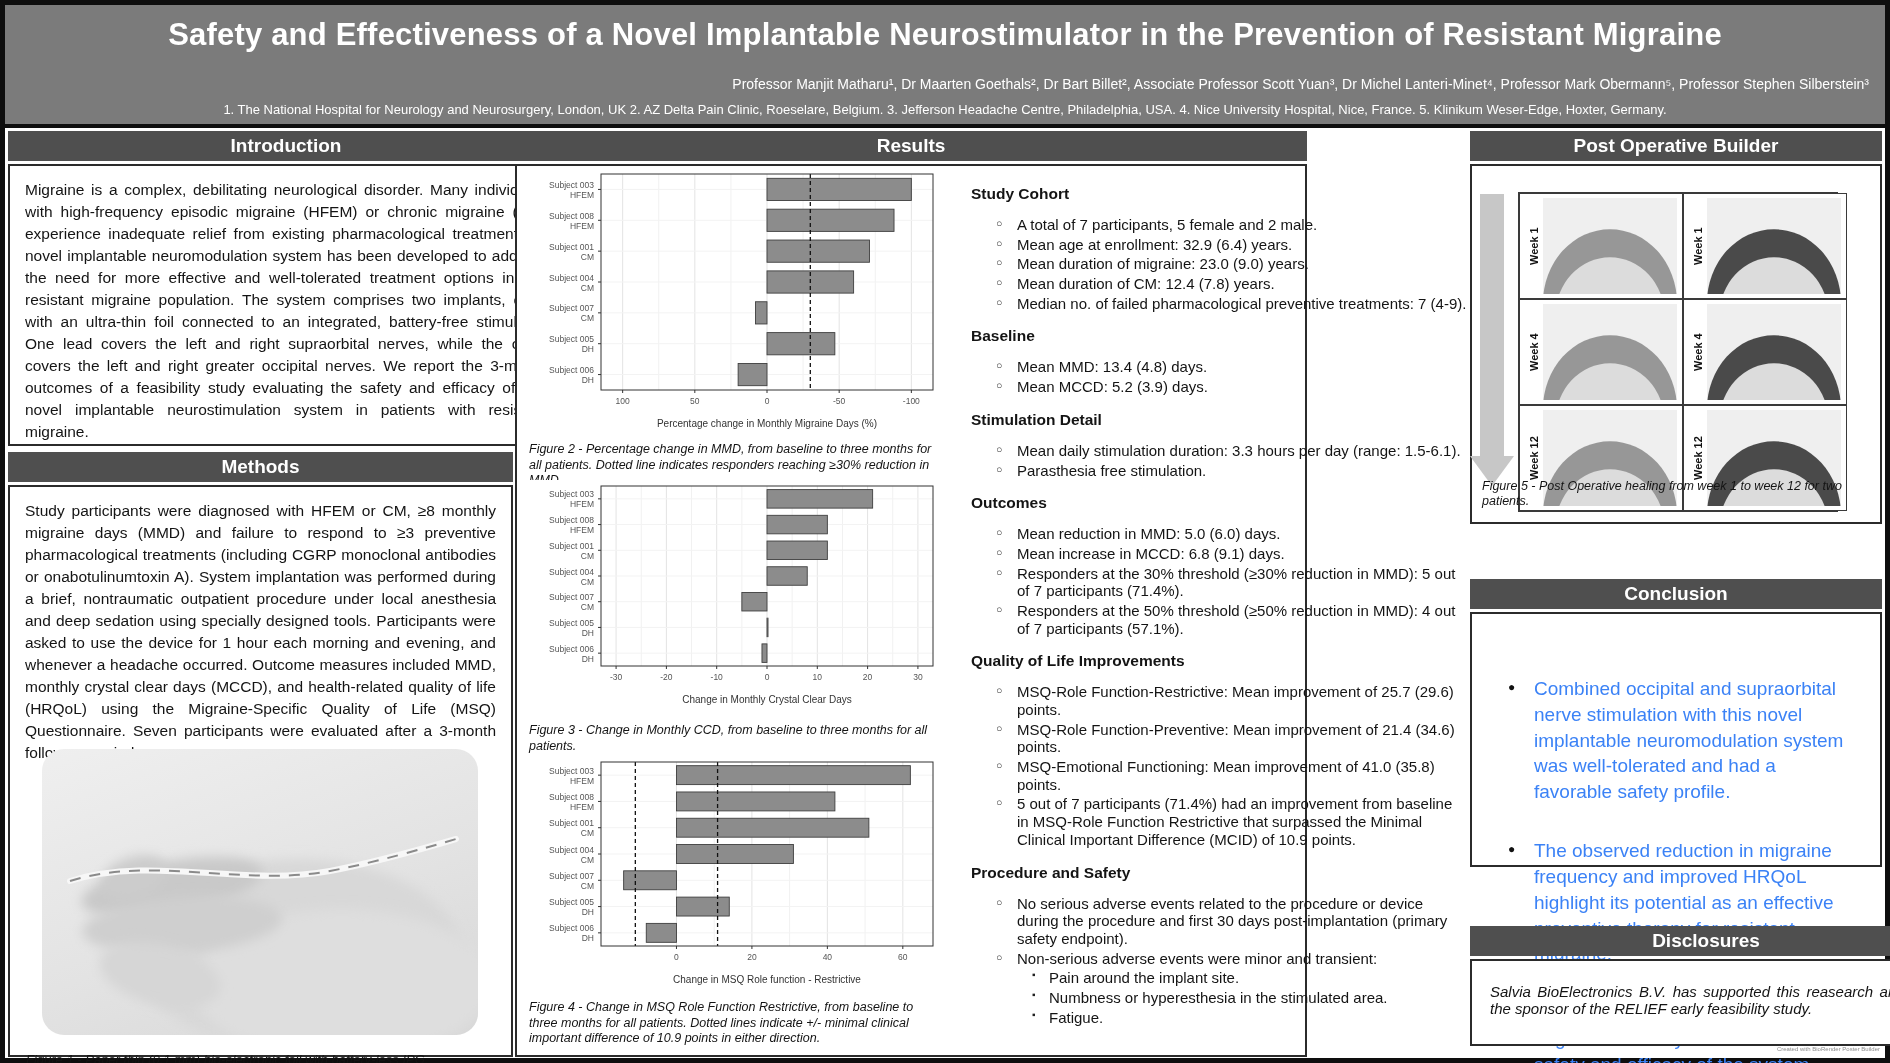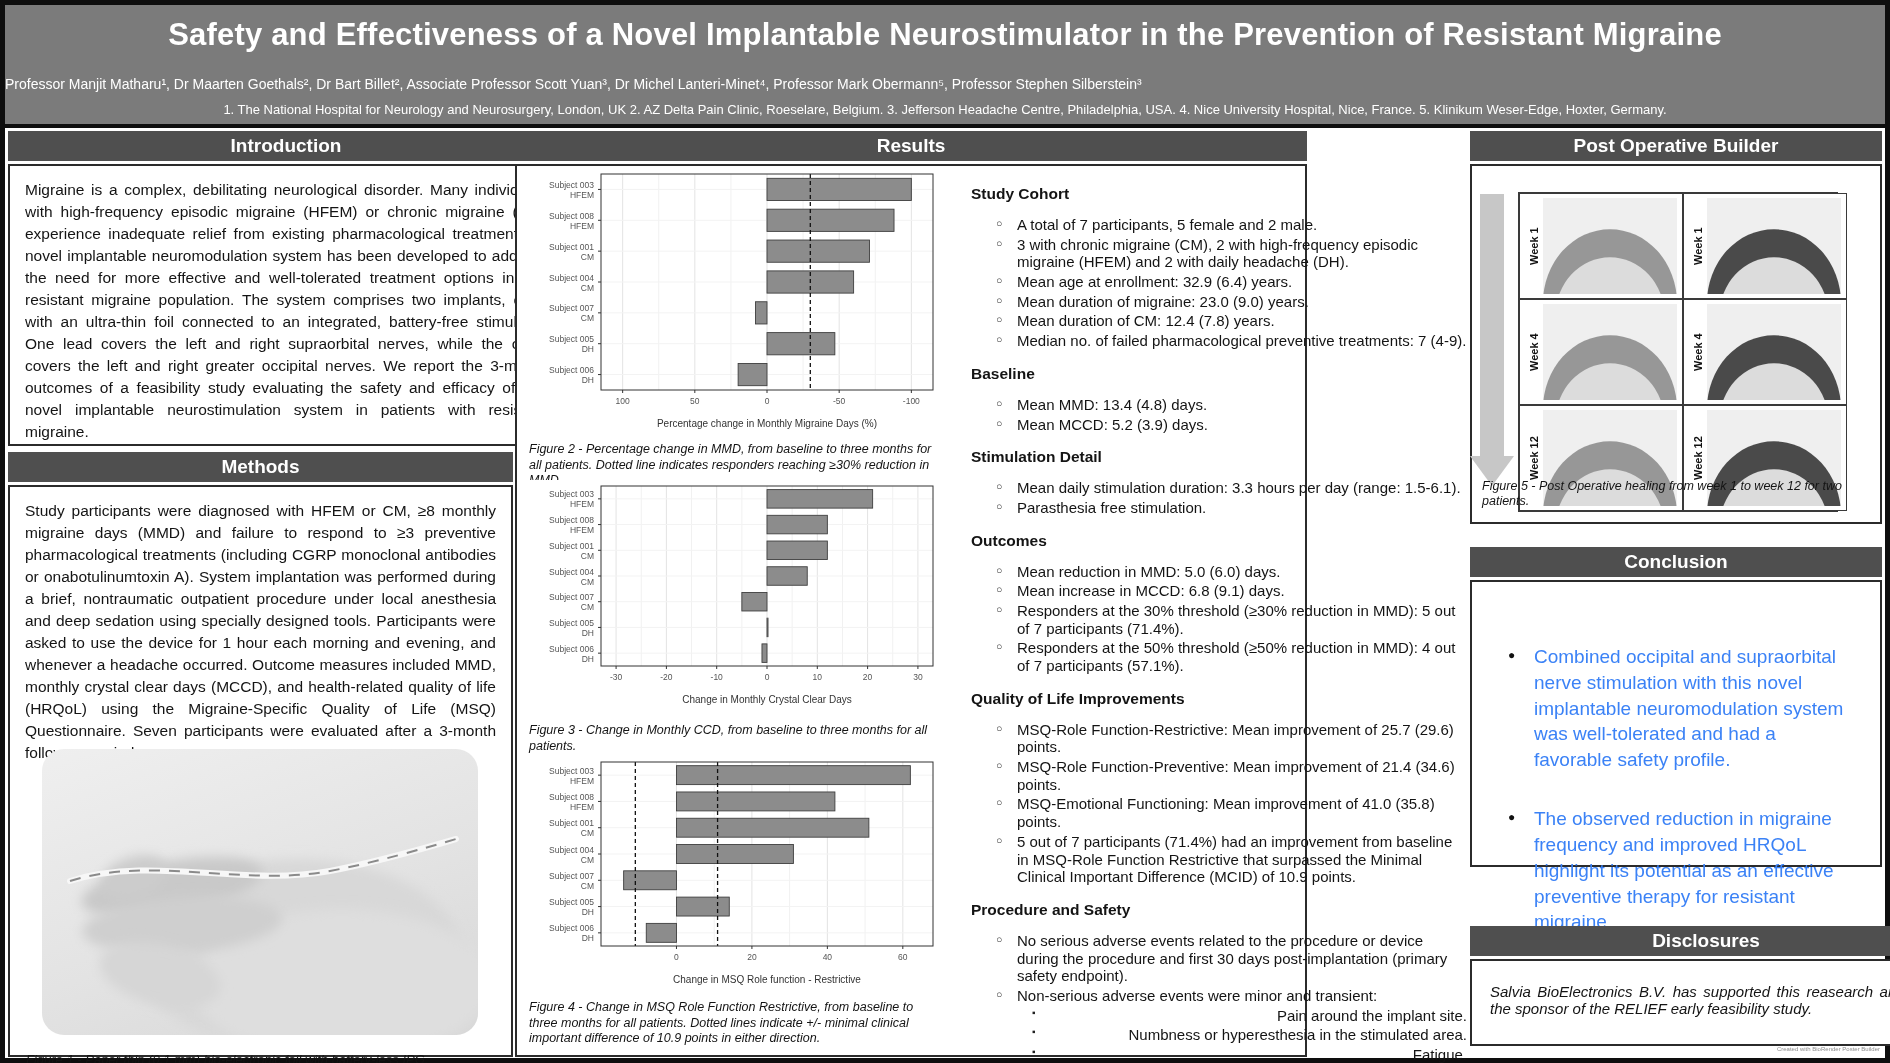--- a/index.html
+++ b/index.html
@@ -1,21 +1,21 @@
 <!DOCTYPE html>
 <html><head>
 <meta charset="utf-8">
 <style>
   html,body{margin:0;padding:0;background:#262626;}
   .poster{position:relative;width:1890px;height:1063px;background:#0e0e0e;
           font-family:"Liberation Sans",sans-serif;overflow:hidden;}
   .band{position:absolute;left:5px;right:5px;top:5px;height:119px;background:#7b7b7b;}
   .band .title{position:absolute;top:12px;left:0;right:0;text-align:center;color:#fff;
                font-size:31px;font-weight:600;letter-spacing:.2px;}
-  .band .authors{position:absolute;top:71px;left:0;right:16px;text-align:left;color:#fff;font-size:14px;}
+  .band .authors{position:absolute;top:71px;left:0;right:16px;text-align:right;color:#fff;font-size:14px;}
   .band .affil{position:absolute;top:97px;left:0;right:0;text-align:center;color:#fff;font-size:13px;}
   .bodybg{position:absolute;left:5px;right:5px;top:128px;bottom:5px;background:#ffffff;}
 
   .sec{position:absolute;}
   .sec-head{position:absolute;top:0;left:0;right:0;height:30px;background:#4f4f4f;color:#fff;
             font-size:19px;font-weight:700;text-align:center;line-height:30px;}
   .sec-body{position:absolute;top:33px;left:0;right:0;bottom:0;background:#fff;border:2px solid #2b2b2b;}
 
   .para{padding:13px 15px;font-size:15.5px;line-height:1.42;text-align:justify;color:#141414;}
   .caption{font-style:italic;font-size:12.5px;line-height:1.25;color:#141414;}
@@ -29,21 +29,21 @@
   .chart-svg{position:absolute;background:#fff;}
   #cap-fig2{position:absolute;left:12px;top:276px;width:416px;}
   #cap-fig3{position:absolute;left:12px;top:557px;width:416px;}
   #cap-fig4{position:absolute;left:12px;top:834px;width:416px;}
   #results-text{position:absolute;left:452px;top:4px;width:498px;color:#141414;}
   .rg-head{font-weight:700;font-size:15.5px;margin:15px 0 13px 2px;}
   ul.rg-list{list-style:none;margin:0 0 4px 0;padding-left:48px;}
   ul.rg-list>li{position:relative;margin:2px 0;font-size:15px;line-height:1.18;}
   ul.rg-list>li::before{content:"○";position:absolute;left:-21px;top:1px;font-size:10.5px;color:#333;}
   ul.rg-sub{list-style:none;padding-left:32px;margin:2px 0 0 0;}
-  ul.rg-sub>li{position:relative;margin:2px 0;font-size:15px;line-height:1.18;text-align:right;}
+  ul.rg-sub>li{position:relative;margin:2px 0;font-size:15px;line-height:1.18;}
   ul.rg-sub>li::before{content:"▪";position:absolute;left:-17px;top:0;font-size:10px;color:#222;}
 
   
   .healing-arrow{position:absolute;left:8px;top:28px;width:24px;height:262px;background:#c7c7c7;}
   .healing-arrow::after{content:"";position:absolute;left:-10px;top:262px;width:0;height:0;
       border-left:22px solid transparent;border-right:22px solid transparent;border-top:30px solid #c7c7c7;}
   #healing-grid{position:absolute;left:46px;top:26px;width:318px;border:1px solid #3a3a3a;
       display:grid;grid-template-columns:1fr 1fr;}
   .healing-cell{border:1px solid #3a3a3a;height:96px;display:flex;align-items:stretch;background:#fff;padding:4px 5px;}
   .week-label{writing-mode:vertical-rl;transform:rotate(180deg);font-weight:700;font-size:11px;
@@ -292,21 +292,20 @@
           <text x="304.3636363636364" y="204" text-anchor="middle" font-size="8.5" fill="#555">40</text>
           <line x1="379.8181818181818" x2="379.8181818181818" y1="190" y2="193" stroke="#333" stroke-width="1"></line>
           <text x="379.8181818181818" y="204" text-anchor="middle" font-size="8.5" fill="#555">60</text>
           <text x="244" y="227" text-anchor="middle" font-size="10" fill="#333">Change in MSQ Role function - Restrictive</text>
         </svg>
       <div id="cap-fig4" class="caption">Figure 4 - Change in MSQ Role Function Restrictive, from baseline to three months for all patients. Dotted lines indicate +/- minimal clinical important difference of 10.9 points in either direction.</div>
       <div id="results-text">
           <div class="rg-head">Study Cohort</div>
           <ul class="rg-list">
             <li>A total of 7 participants, 5 female and 2 male.</li>
-            <li>3 with chronic migraine (CM), 2 with high-frequency episodic migraine (HFEM) and 2 with daily headache (DH).</li>
             <li>Mean age at enrollment: 32.9 (6.4) years.</li>
             <li>Mean duration of migraine: 23.0 (9.0) years.</li>
             <li>Mean duration of CM: 12.4 (7.8) years.</li>
             <li>Median no. of failed pharmacological preventive treatments: 7 (4-9).</li>
           </ul>
           <div class="rg-head">Baseline</div>
           <ul class="rg-list">
             <li>Mean MMD: 13.4 (4.8) days.</li>
             <li>Mean MCCD: 5.2 (3.9) days.</li>
           </ul>
@@ -393,21 +392,21 @@
               <rect width="120" height="86" fill="#efefef"></rect>
               <ellipse cx="60" cy="94" rx="60" ry="66" fill="#4a4a4a"></ellipse>
               <ellipse cx="60" cy="106" rx="49" ry="53" fill="#dcdcdc"></ellipse>
             </svg>
           </div>
         </div>
       <div class="caption fig5-cap">Figure 5 - Post Operative healing from week 1 to week 12 for two patients.</div>
     </div>
   </div>
 
-  <div class="sec" style="left:1470px;top:547px;width:412px;height:320px;">
+  <div class="sec" style="left:1470px;top:579px;width:412px;height:288px;">
     <div class="sec-head">Conclusion</div>
     <div class="sec-body">
       <ul class="conc-list" id="conclusion-list">
           <li>Combined occipital and supraorbital nerve stimulation with this novel implantable neuromodulation system was well-tolerated and had a favorable safety profile.</li>
           <li> The observed reduction in migraine frequency and improved HRQoL highlight its potential as an effective preventive therapy for resistant migraine.</li>
           <li>These preliminary results warrant a larger-scale study to confirm the safety and efficacy of the system.</li>
         </ul>
     </div>
   </div>
 

